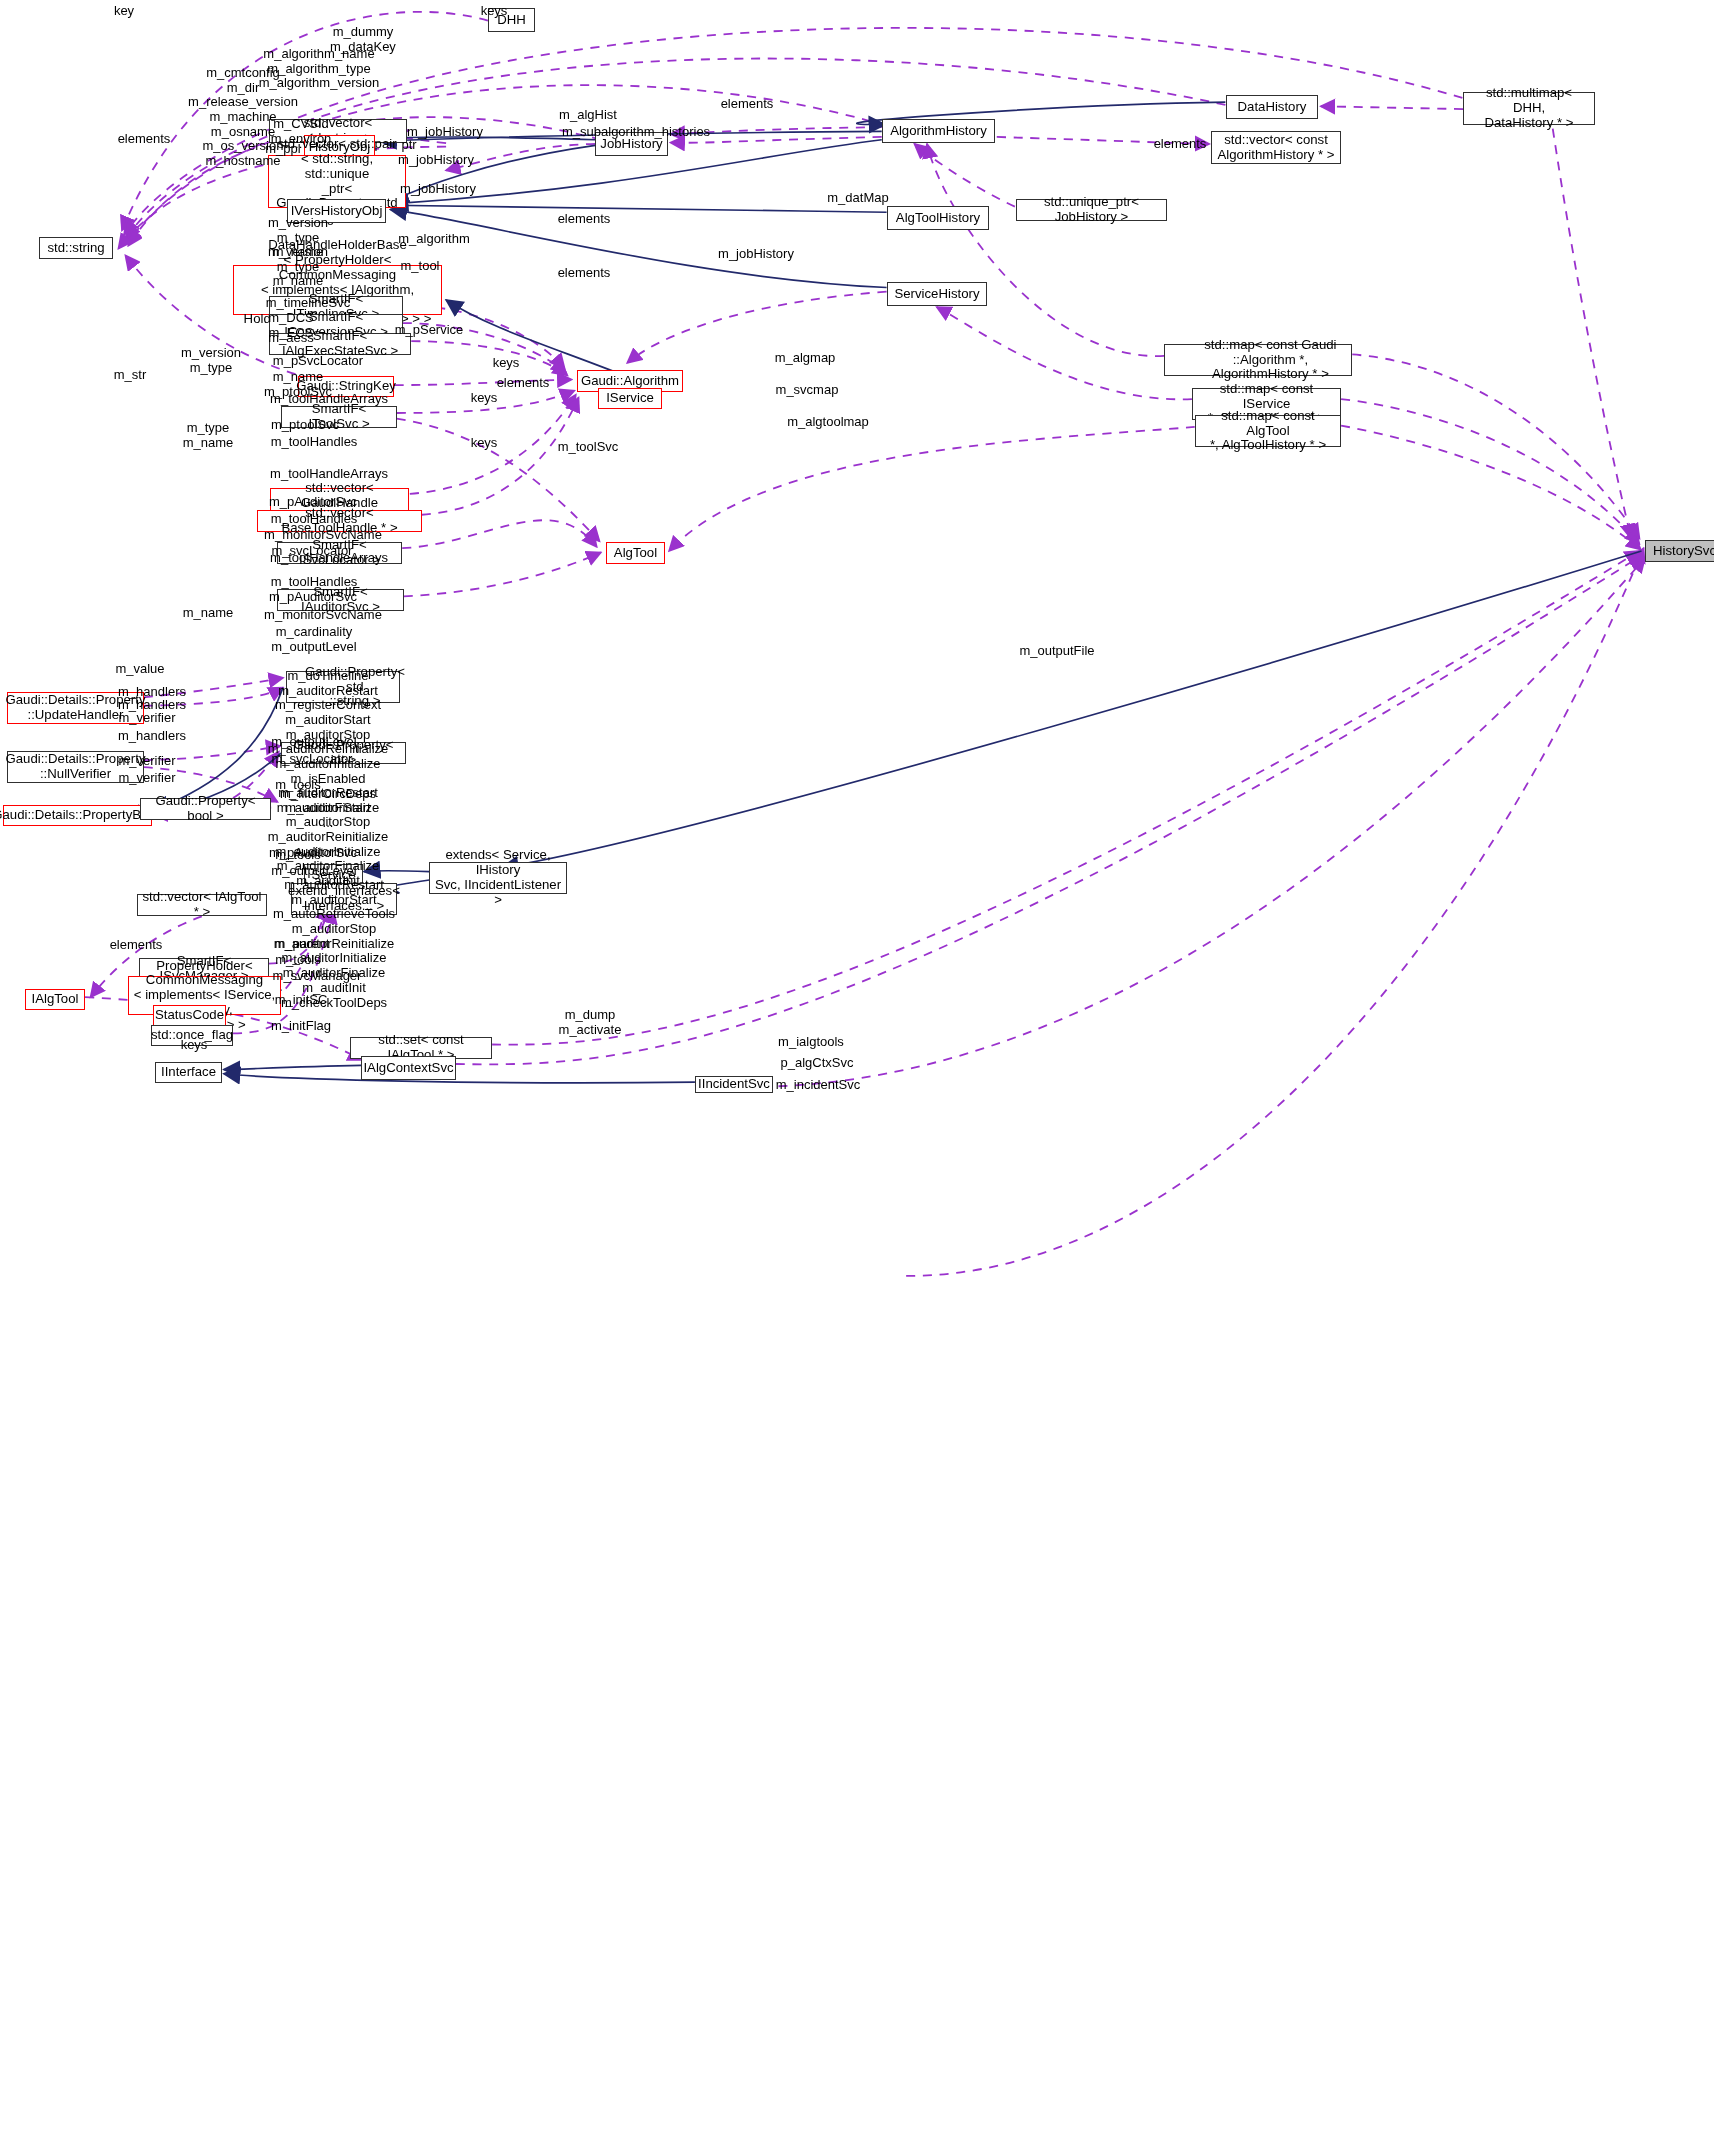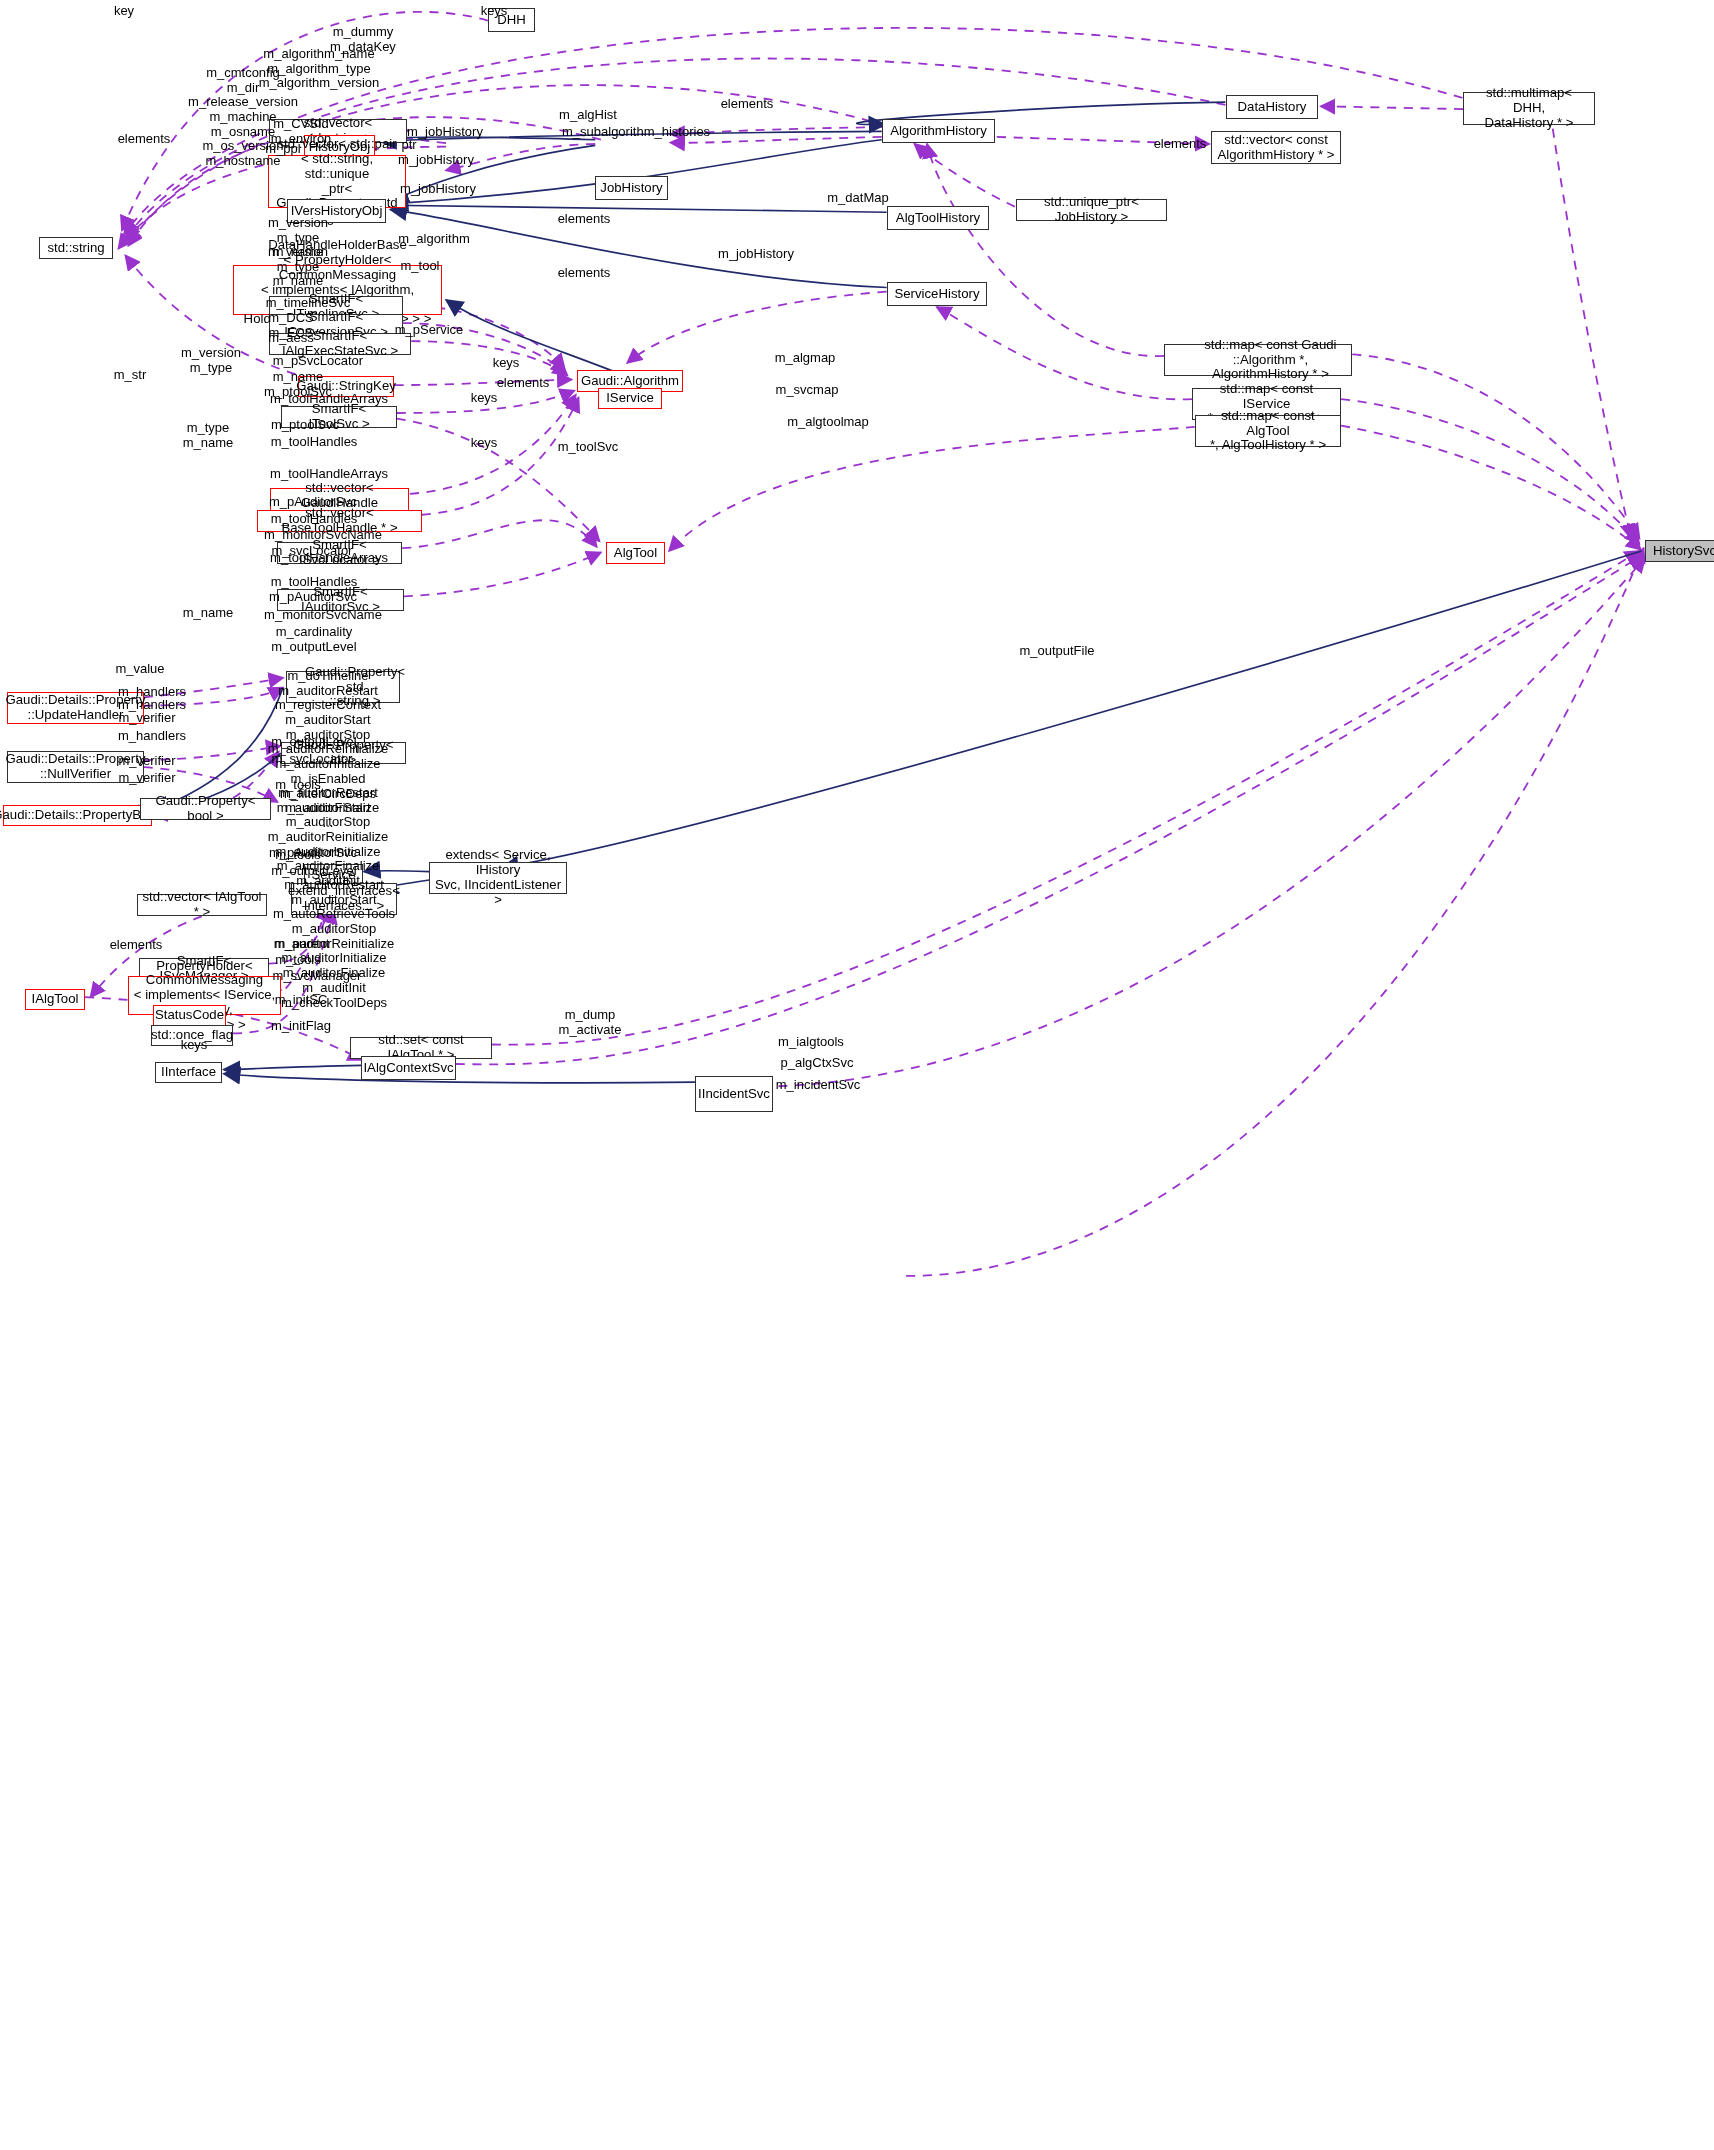--- a/index.html
+++ b/index.html
@@ -148,21 +148,21 @@
   <div id="nodes-layer">
       <div class="node" style="left: 488px; top: 8.4px; width: 47px; height: 24px;"><span>DHH</span></div>
       <div class="node" style="left: 1226px; top: 95px; width: 92px; height: 24px;"><span>DataHistory</span></div>
       <div class="node" style="left: 1463px; top: 92px; width: 132px; height: 33px;"><span>std::multimap&lt; DHH,
 DataHistory * &gt;</span></div>
       <div class="node" style="left: 269px; top: 119px; width: 138px; height: 24px;"><span>std::vector&lt; std::string &gt;</span></div>
       <div class="node" style="left: 882px; top: 119px; width: 113px; height: 24px;"><span>AlgorithmHistory</span></div>
       <div class="node" style="left: 1211px; top: 131px; width: 130px; height: 33px;"><span>std::vector&lt; const
 AlgorithmHistory * &gt;</span></div>
       <div class="node red" style="left: 304px; top: 135px; width: 71px; height: 24px;"><span>HistoryObj</span></div>
-      <div class="node" style="left: 595px; top: 132px; width: 73px; height: 24px; margin-top: 44px;"><span>JobHistory</span></div>
+      <div class="node" style="left: 595px; top: 132px; width: 73px; height: 24px;"><span>JobHistory</span></div>
       <div class="node red" style="left: 268px; top: 155px; width: 138px; height: 53px;"><span>std::vector&lt; std::pair
 &lt; std::string, std::unique
 _ptr&lt; Gaudi::Property&lt; std
 ::string &gt; &gt; &gt; &gt;</span></div>
       <div class="node" style="left: 287px; top: 199px; width: 99px; height: 24px;"><span>IVersHistoryObj</span></div>
       <div class="node" style="left: 1016px; top: 199px; width: 151px; height: 22px;"><span>std::unique_ptr&lt; JobHistory &gt;</span></div>
       <div class="node" style="left: 887px; top: 206px; width: 102px; height: 24px;"><span>AlgToolHistory</span></div>
       <div class="node" style="left: 39px; top: 237px; width: 74px; height: 22px;"><span>std::string</span></div>
       <div class="node red" style="left: 233px; top: 265px; width: 209px; height: 50px;"><span>DataHandleHolderBase
 &lt; PropertyHolder&lt; CommonMessaging
@@ -207,21 +207,21 @@
       <div class="node" style="left: 139px; top: 958px; width: 130px; height: 22px;"><span>SmartIF&lt; ISvcManager &gt;</span></div>
       <div class="node red" style="left: 128px; top: 976px; width: 153px; height: 39px;"><span>PropertyHolder&lt; CommonMessaging
 &lt; implements&lt; IService, IProperty,
 IStateful &gt; &gt; &gt;</span></div>
       <div class="node red" style="left: 25px; top: 989px; width: 60px; height: 21px;"><span>IAlgTool</span></div>
       <div class="node red" style="left: 153px; top: 1005px; width: 73px; height: 21px;"><span>StatusCode</span></div>
       <div class="node" style="left: 151px; top: 1025px; width: 82px; height: 21px;"><span>std::once_flag</span></div>
       <div class="node" style="left: 350px; top: 1037px; width: 142px; height: 22px;"><span>std::set&lt; const IAlgTool * &gt;</span></div>
       <div class="node" style="left: 155px; top: 1062px; width: 67px; height: 21px;"><span>IInterface</span></div>
       <div class="node" style="left: 361px; top: 1056px; width: 95px; height: 24px;"><span>IAlgContextSvc</span></div>
-      <div class="node" style="left: 695px; top: 1076px; width: 78px; height: 36px;"><span>IIncidentSvc</span></div>
+      <div class="node" style="left: 695px; top: 1076px; width: 78px; height: 17px;"><span>IIncidentSvc</span></div>
     </div>
 
   <div id="labels-layer">
       <div class="elabel" style="left: 124px; top: 4.2px; width: 42px;">key</div>
       <div class="elabel" style="left: 494px; top: 4.2px; width: 49px;">keys</div>
       <div class="elabel" style="left: 363px; top: 25px; width: 91px;">m_dummy
 m_dataKey</div>
       <div class="elabel" style="left: 319px; top: 47px; width: 125px;">m_algorithm_name
 m_algorithm_type
 m_algorithm_version</div>

